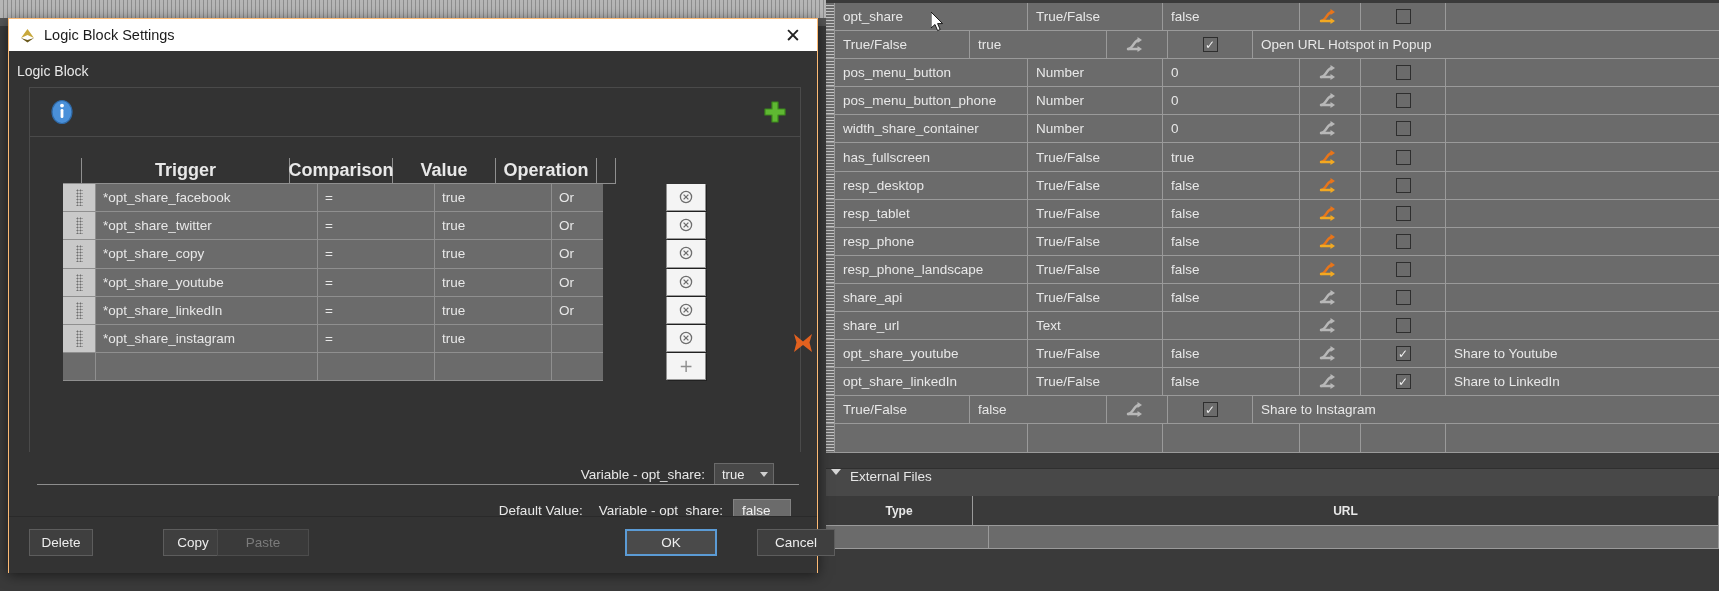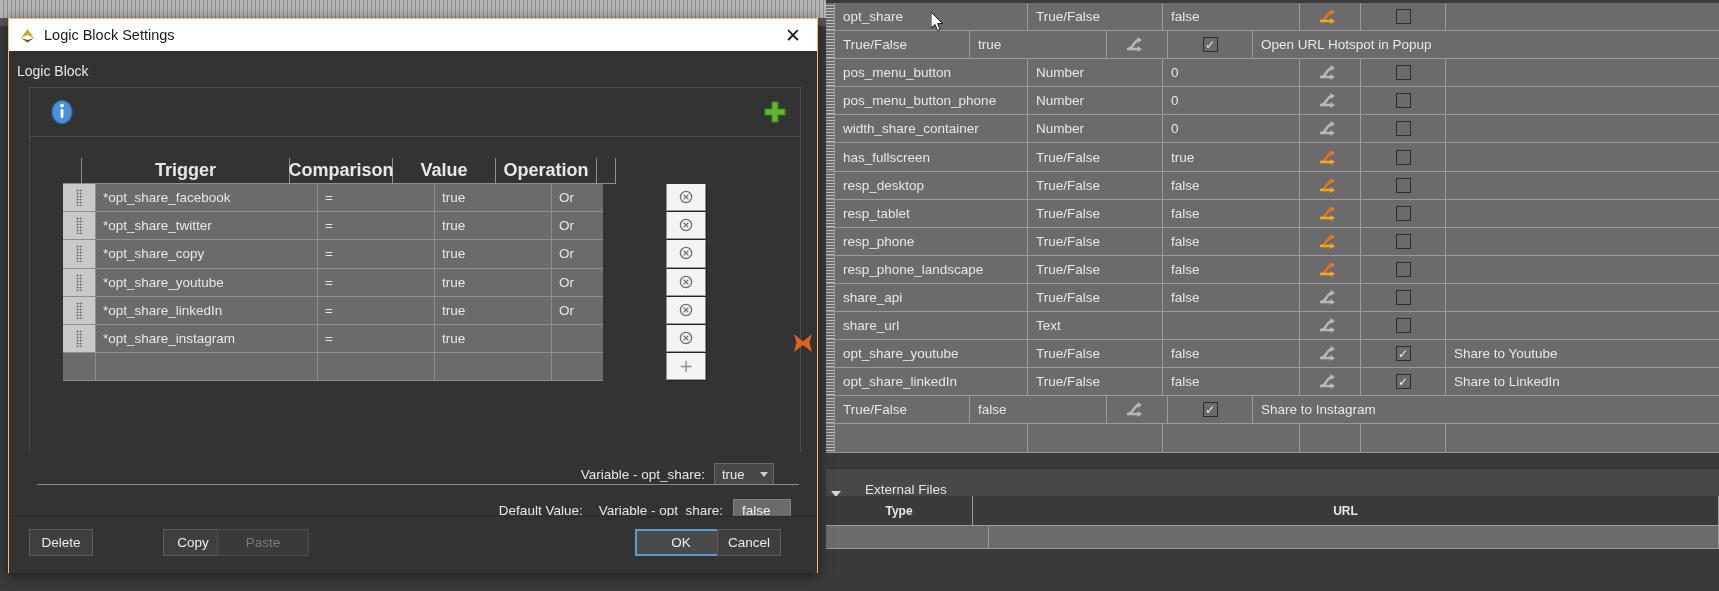--- a/index.html
+++ b/index.html
@@ -50,21 +50,21 @@
 
   .cbox{
     width:15px;height:15px;border:1px solid #2e2e2e;background:#6b6b6b;
     box-sizing:border-box;display:flex;align-items:center;justify-content:center;
     font-size:12px;line-height:1;color:#f2f2f2;font-family:"DejaVu Sans",sans-serif;
   }
 
   
   .ext-sec{position:absolute;left:0;top:468px;width:893px;}
   .ext-header{
-    height:28px;display:flex;align-items:flex-end;gap:24px;padding-left:5px;
+    height:28px;display:flex;align-items:flex-start;gap:9px;padding-left:5px;
     background:#484848;border-top:1px solid #2f2f2f;border-bottom:1px solid #2f2f2f;
     font-size:13.5px;color:#e6e6e6;
   }
   .tri{width:0;height:0;border-left:5px solid transparent;border-right:5px solid transparent;border-top:6px solid #d6d6d6;}
   .ext-table{position:absolute;left:0px;top:28px;width:893px;}
   .ext-head-row{
     display:flex;height:29px;background:#3a3a3a;border-bottom:1px solid #9a9a9a;
     font-weight:bold;font-size:12px;
   }
   .ext-head-row .eh{display:flex;align-items:center;justify-content:center;border-right:1px solid #9a9a9a;}
@@ -167,26 +167,26 @@
   .footer{
     position:absolute;left:0;right:0;bottom:0;height:56px;background:#333333;
     border-top:1px solid #2a2a2a;
   }
   .btn{
     position:absolute;top:12px;height:27px;background:#3f3f3f;border:1px solid #5d5d5d;
     display:flex;align-items:center;justify-content:center;
     font-size:13.5px;color:#ededed;box-sizing:border-box;
   }
   .btn.disabled{color:#7b7b7b;background:#3a3a3a;border-color:#4c4c4c;}
-  .btn.primary{border:2px solid #5b9bd5;background:#4a4a4a;margin-left:10px;}
+  .btn.primary{border:2px solid #5b9bd5;background:#4a4a4a;}
   .b-delete{left:20px;width:64px;}
   .b-copy{left:114px;width:60px;margin-left:40px;}
   .b-paste{left:208px;width:92px;}
   .b-ok{left:616px;width:92px;}
-  .b-cancel{left:708px;width:64px;}
+  .b-cancel{left:748px;width:78px;}
 
   .cursor{position:absolute;left:931px;top:12px;width:14px;height:20px;pointer-events:none;}
 </style>
 </head>
 <body>
 
 <div class="app-bg">
   <div class="bg-left-strip"></div>
   <div class="bg-grip-top"></div>
   <div class="bg-strip-dark"></div>

